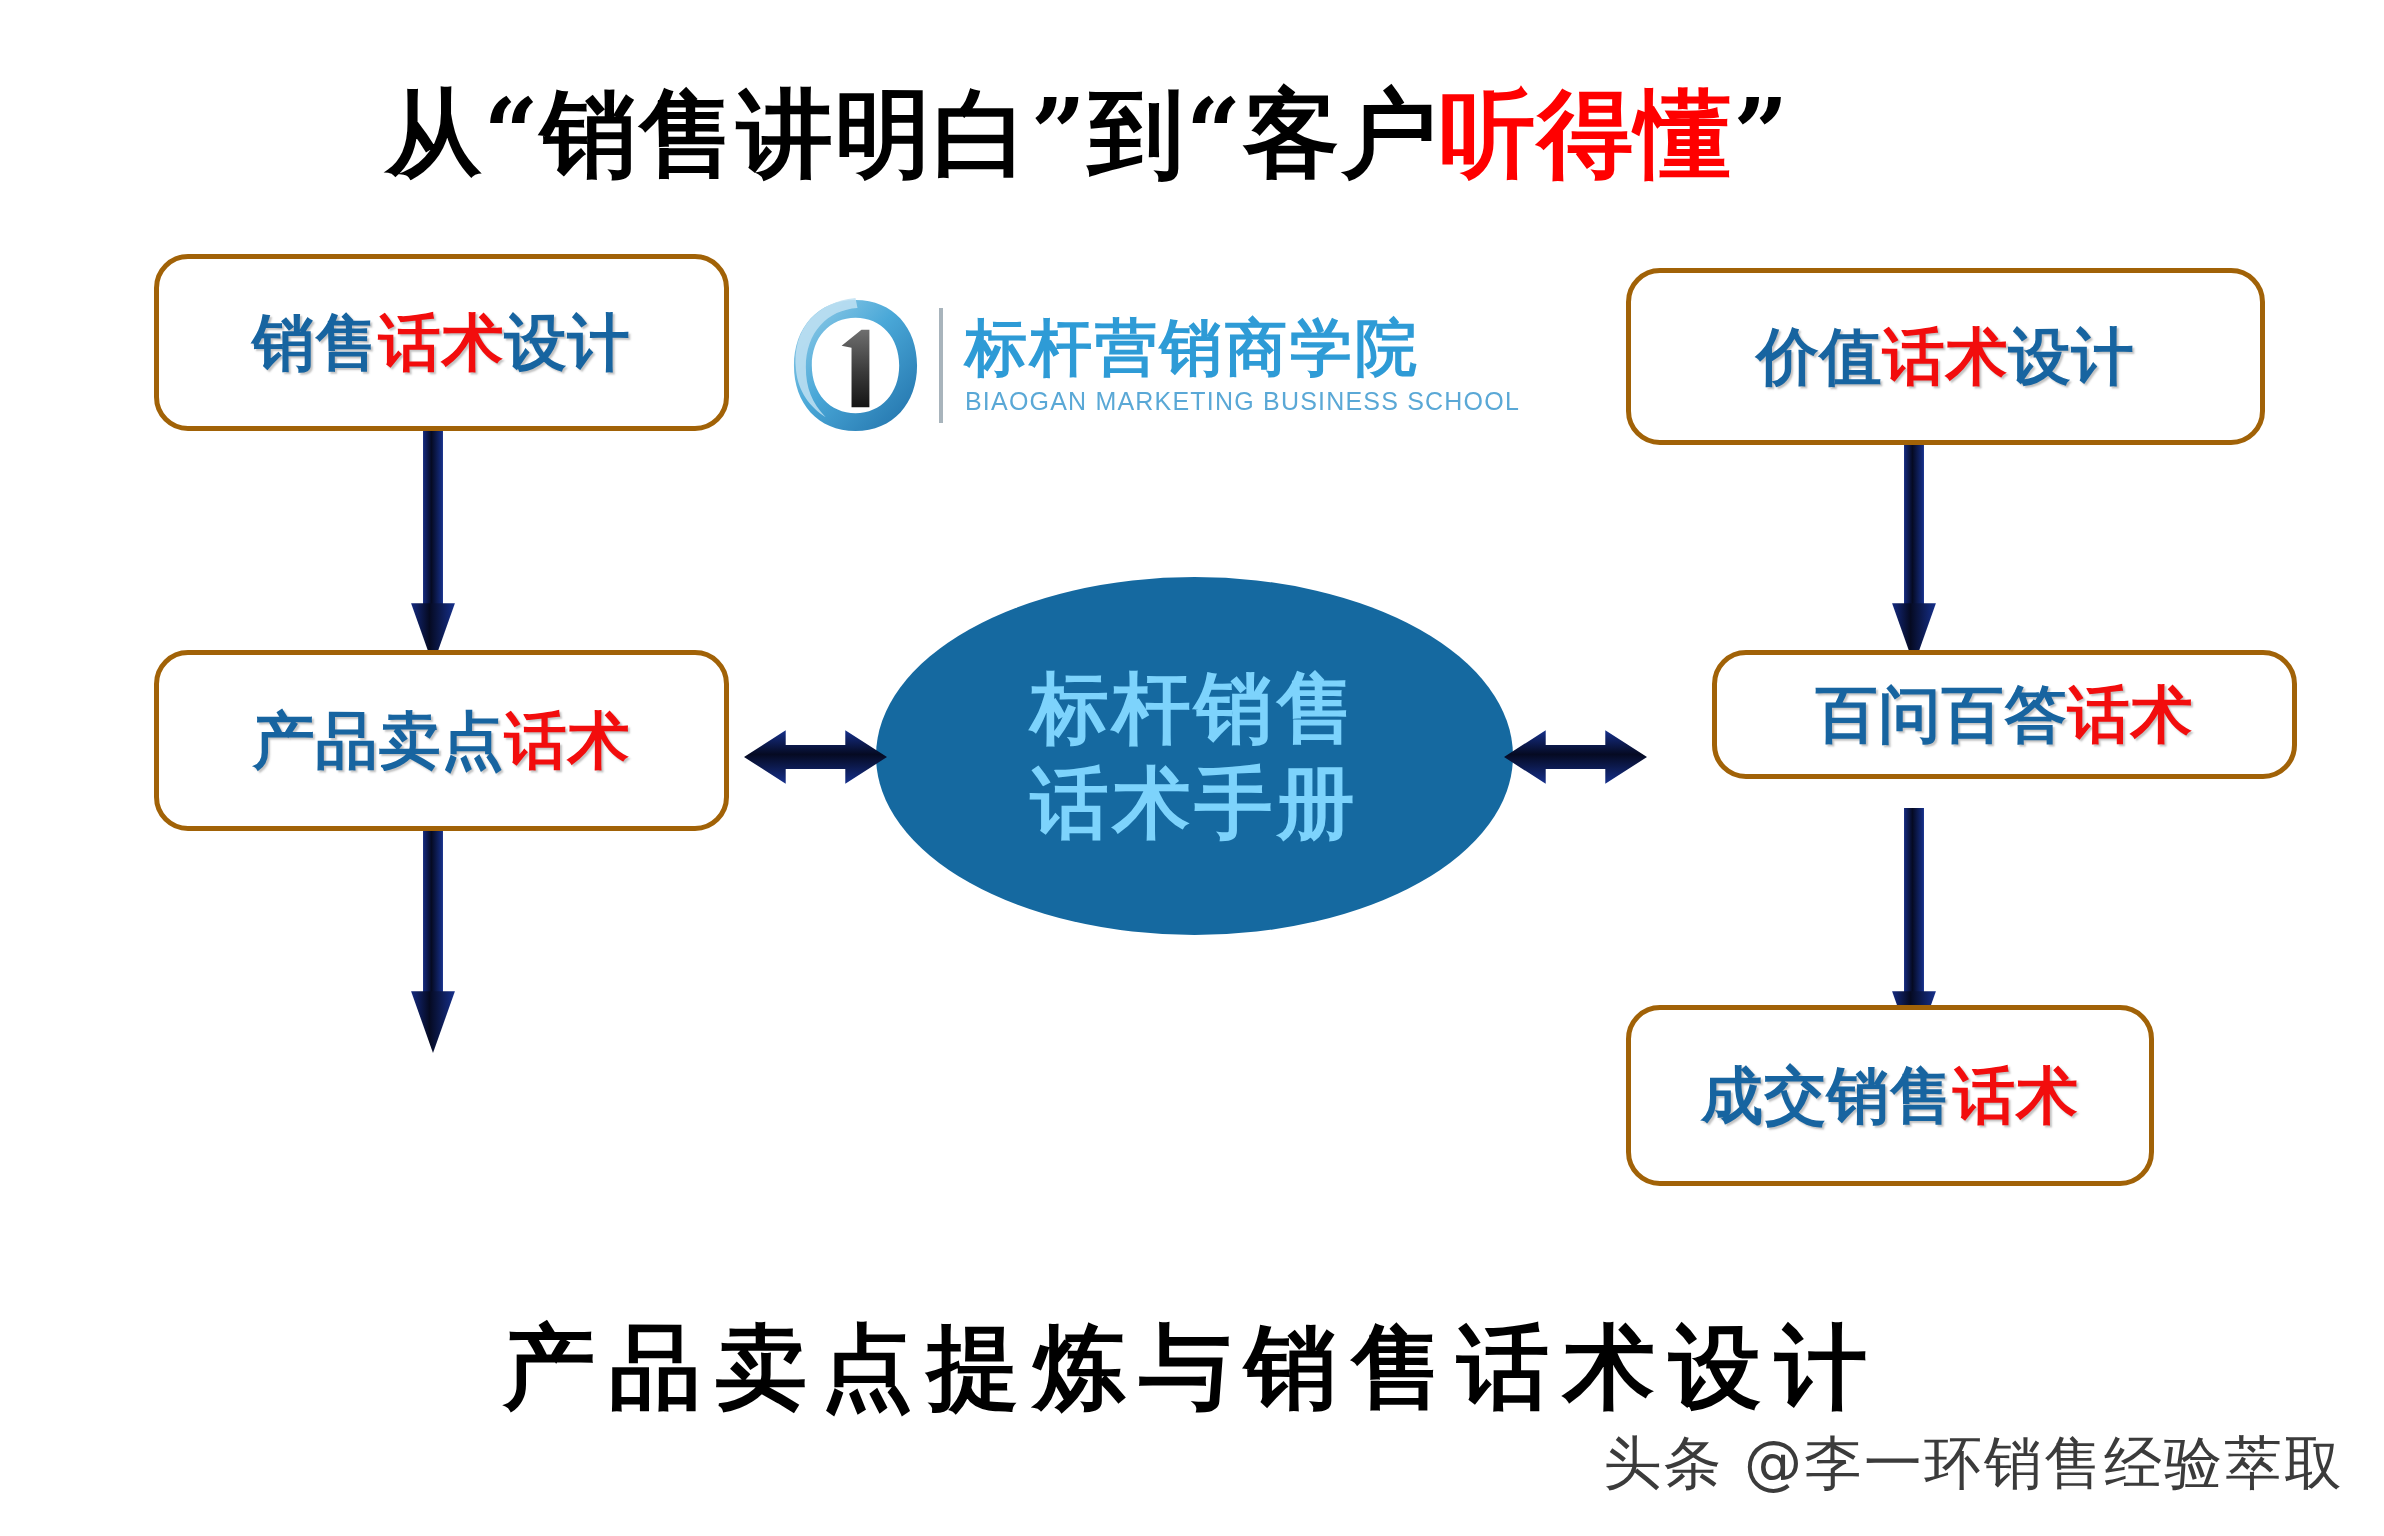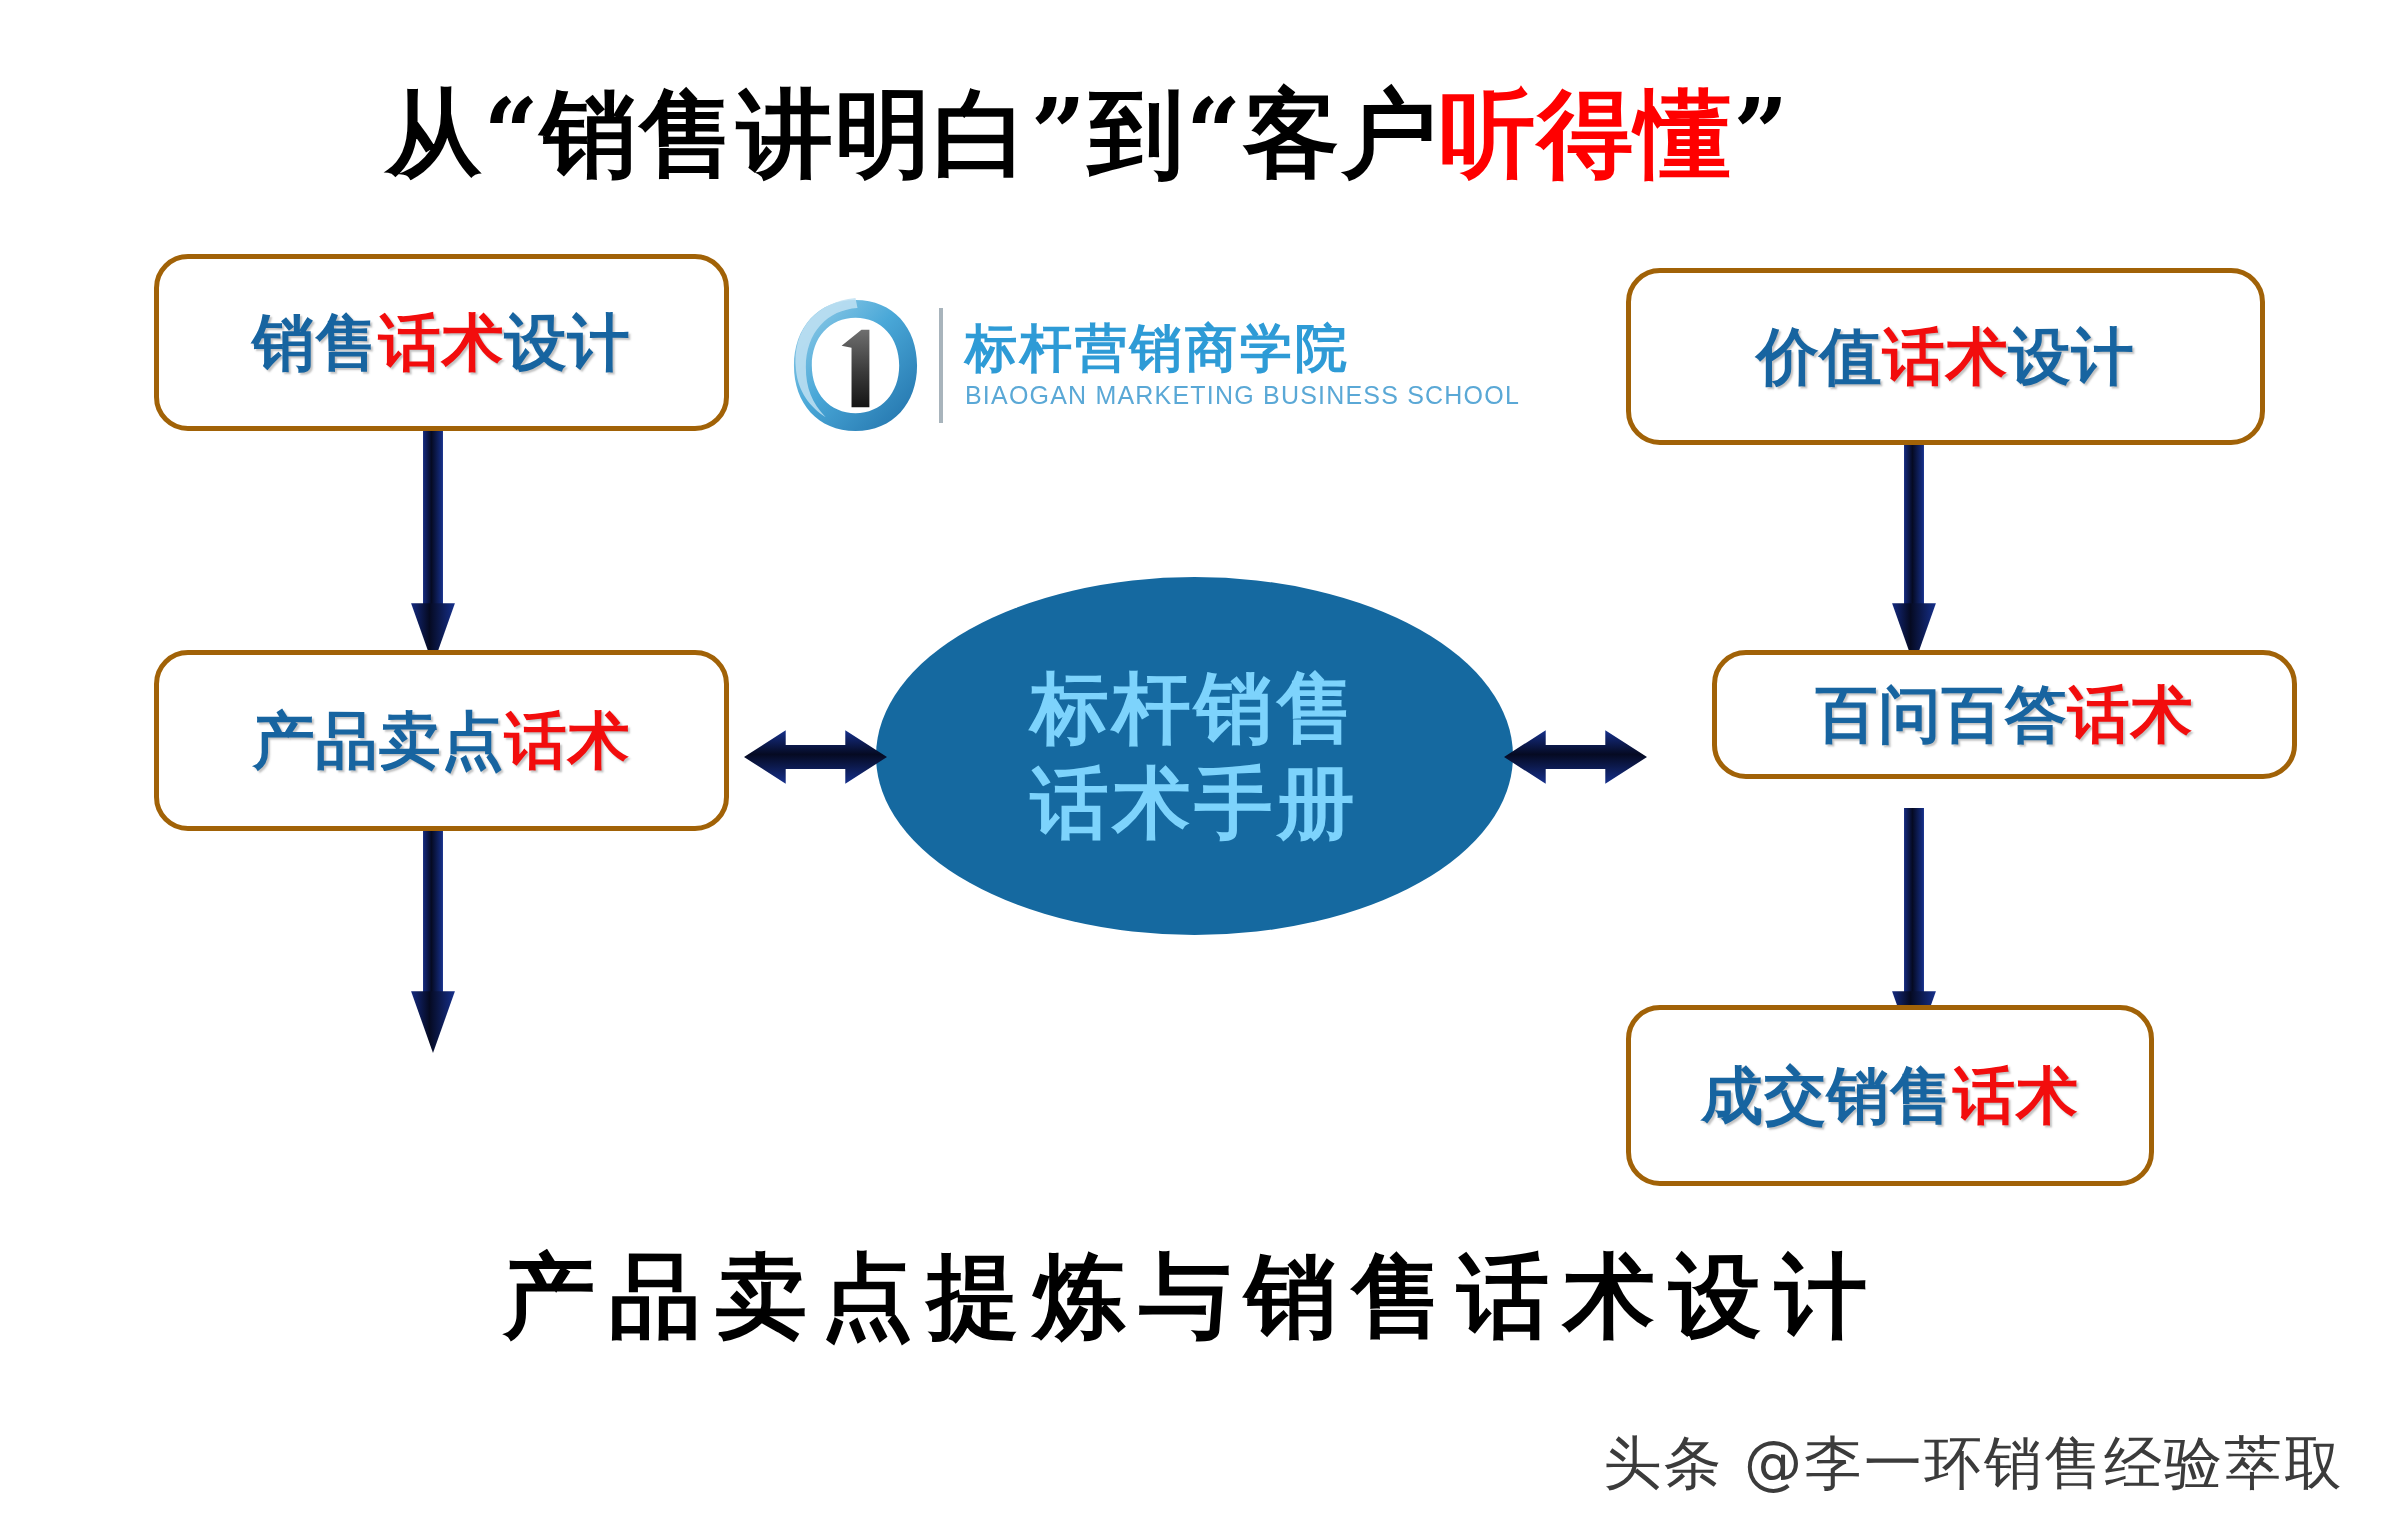--- a/index.html
+++ b/index.html
@@ -102,21 +102,21 @@
   }
   #logo .divider{
     width:4px;
     height:115px;
     background:#a8b4bc;
     margin:0 22px 0 14px;
     flex:0 0 4px;
   }
   #logo .words{display:flex;flex-direction:column;justify-content:center;}
   #logo .cn{
-    font-size:52px;
+    font-size:62px;
     font-weight:bold;
     color:#2e9bd6;
     letter-spacing:3px;
     line-height:1.05;
     white-space:nowrap;
   }
   #logo .en{
     font-size:25px;
     color:#5aa8d6;
     letter-spacing:1.2px;
@@ -133,21 +133,21 @@
   }
   .h-arrow{
     position:absolute;
     height:70px;
     z-index:6;
   }
 
   
   #caption{
     position:absolute;
-    left:0; top:1235px;
+    left:0; top:1306px;
     width:2384px;
     text-align:center;
     font-size:92px;
     font-weight:bold;
     color:#000000;
     letter-spacing:14px;
     white-space:nowrap;
     font-family:"DejaVu Sans","Liberation Sans",sans-serif;
   }
 

